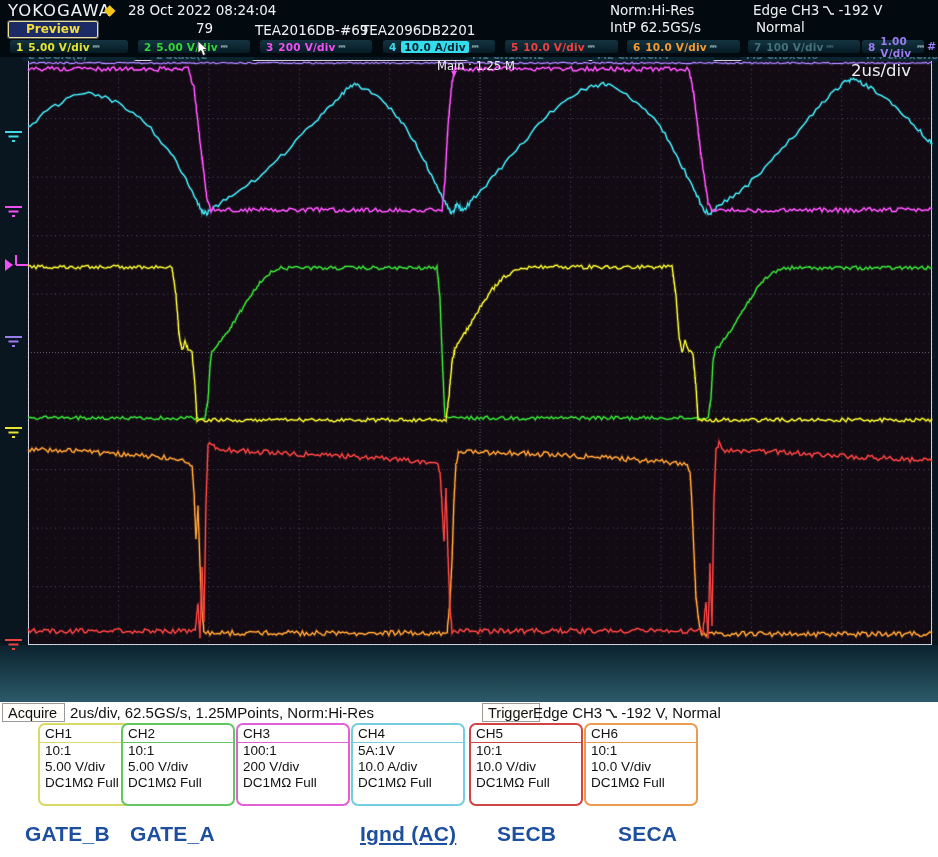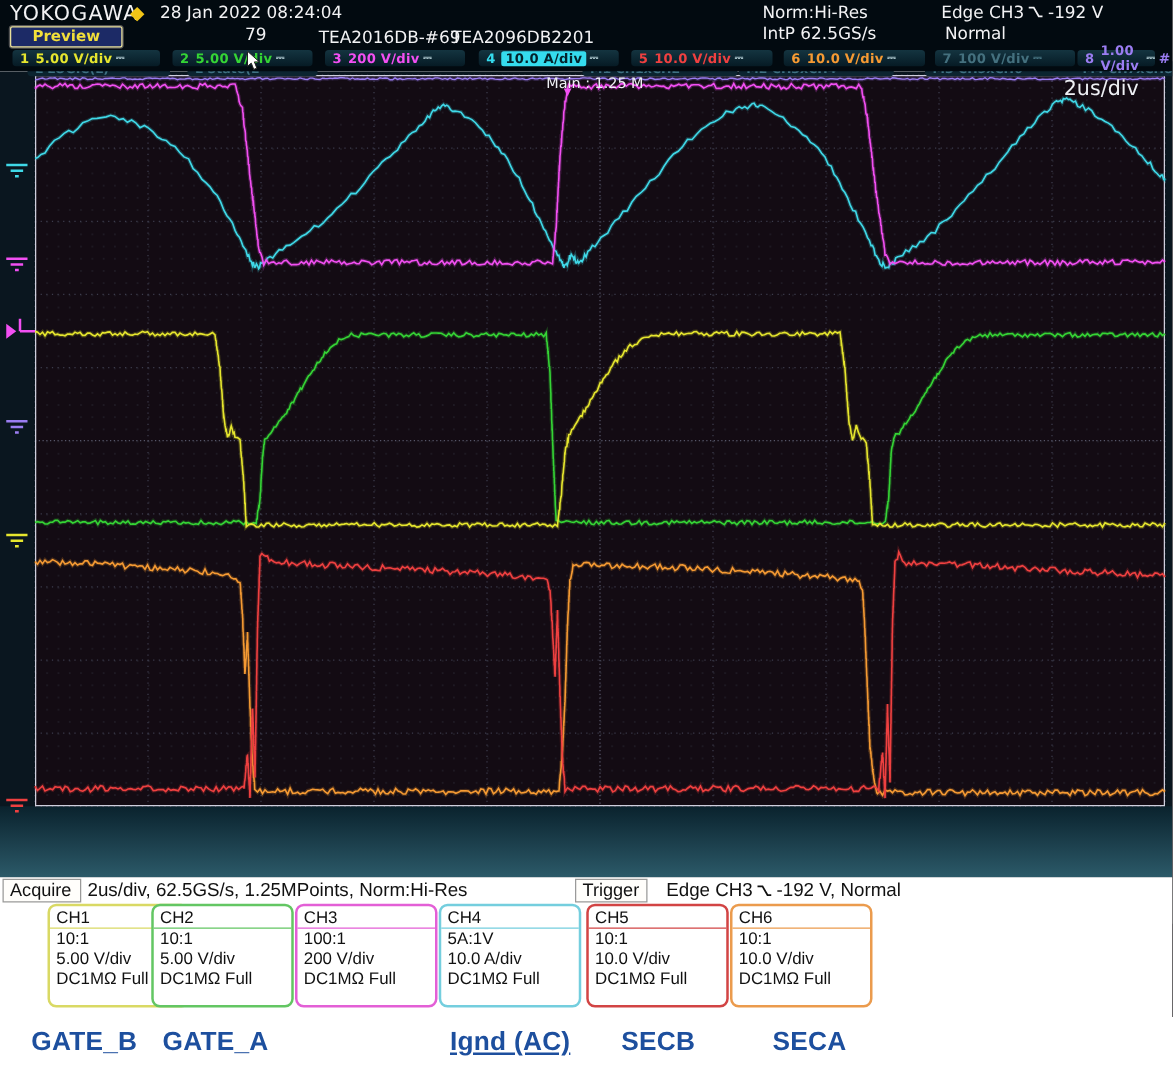--- a/index.html
+++ b/index.html
@@ -40,21 +40,21 @@
   .edgeglyph{display:inline-block;vertical-align:-1px;margin:0 3px;}
 </style>
 </head>
 <body>
 
 <div id="stage">
 
   <div id="header">
     <span class="abs h logo" style="left:8px;top:1px">YOKOGAWA</span>
     <span class="abs diamond" style="left:104px;top:1px">◆</span>
-    <span class="abs h" style="left:128px;top:2px">28 Jan 2022 08:24:04</span>
+    <span class="abs h" style="left:128px;top:2px">28 Oct 2022 08:24:04</span>
     <span class="abs h" style="left:610px;top:2px">Norm:Hi-Res</span>
     <span class="abs h" style="left:753px;top:2px">
       <span>Edge CH3</span><span class="edgeglyph"><svg width="13" height="12">
             <path d="M1,3 h4 L9,10 h3" stroke="#f2f2f4" stroke-width="1.4" fill="none"></path>
           </svg></span><span>-192 V</span>
     </span>
     <div class="abs" id="preview-btn">Preview</div>
     <span class="abs h" style="left:196px;top:20px">79</span>
     <span class="abs h" style="left:255px;top:22px">TEA2016DB-#69</span>
     <span class="abs h" style="left:361px;top:22px">TEA2096DB2201</span>
@@ -192,21 +192,21 @@
   <span class="plotnote" style="left:451px;top:69px;font-size:8px;color:#f24ff2">▼</span>
   <span class="plotnote" style="left:851px;top:61px;font-size:16.5px">2us/div</span>
 
   <svg class="abs" style="left:197px;top:41px;z-index:9" width="14" height="16">
     <polygon points="1,0 1,12 4,9.5 6,14.5 8.5,13.5 6.5,8.5 10.5,8.5" fill="#ffffff" stroke="#222" stroke-width="0.8"></polygon>
   </svg>
 
   <div id="inforow">
     <div class="infobox" style="left:2px;width:63px">Acquire</div>
     <span class="infotext" style="left:70px">2us/div, 62.5GS/s, 1.25MPoints, Norm:Hi-Res</span>
-    <div class="infobox" style="left:460px;width:58px">Trigger</div>
+    <div class="infobox" style="left:482px;width:58px">Trigger</div>
     <span class="infotext" style="left:533px">
       <span>Edge CH3</span><span class="edgeglyph"><svg width="13" height="13">
             <path d="M1,4 h4 L9,11 h3" stroke="#111" stroke-width="1.4" fill="none"></path>
           </svg></span><span>-192 V, Normal</span>
     </span>
   </div>
 
   <div id="chboxes">
       <div class="chbox" style="left: 2px; border-color: rgb(217, 217, 100); margin-left: 36px;">
         <div class="t" style="border-bottom-color: rgb(217, 217, 100);">CH1</div>

